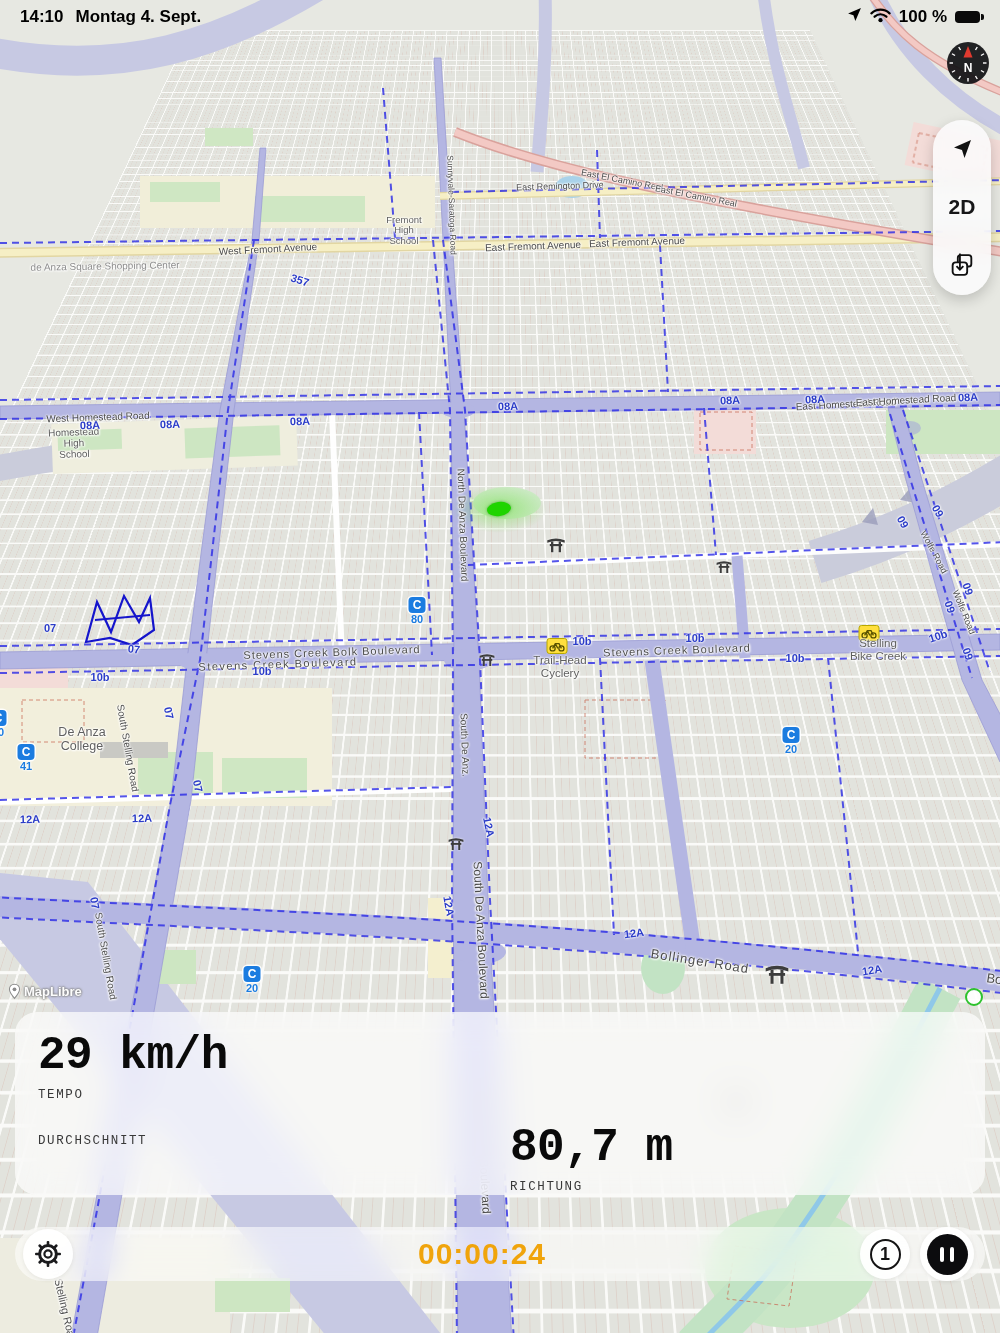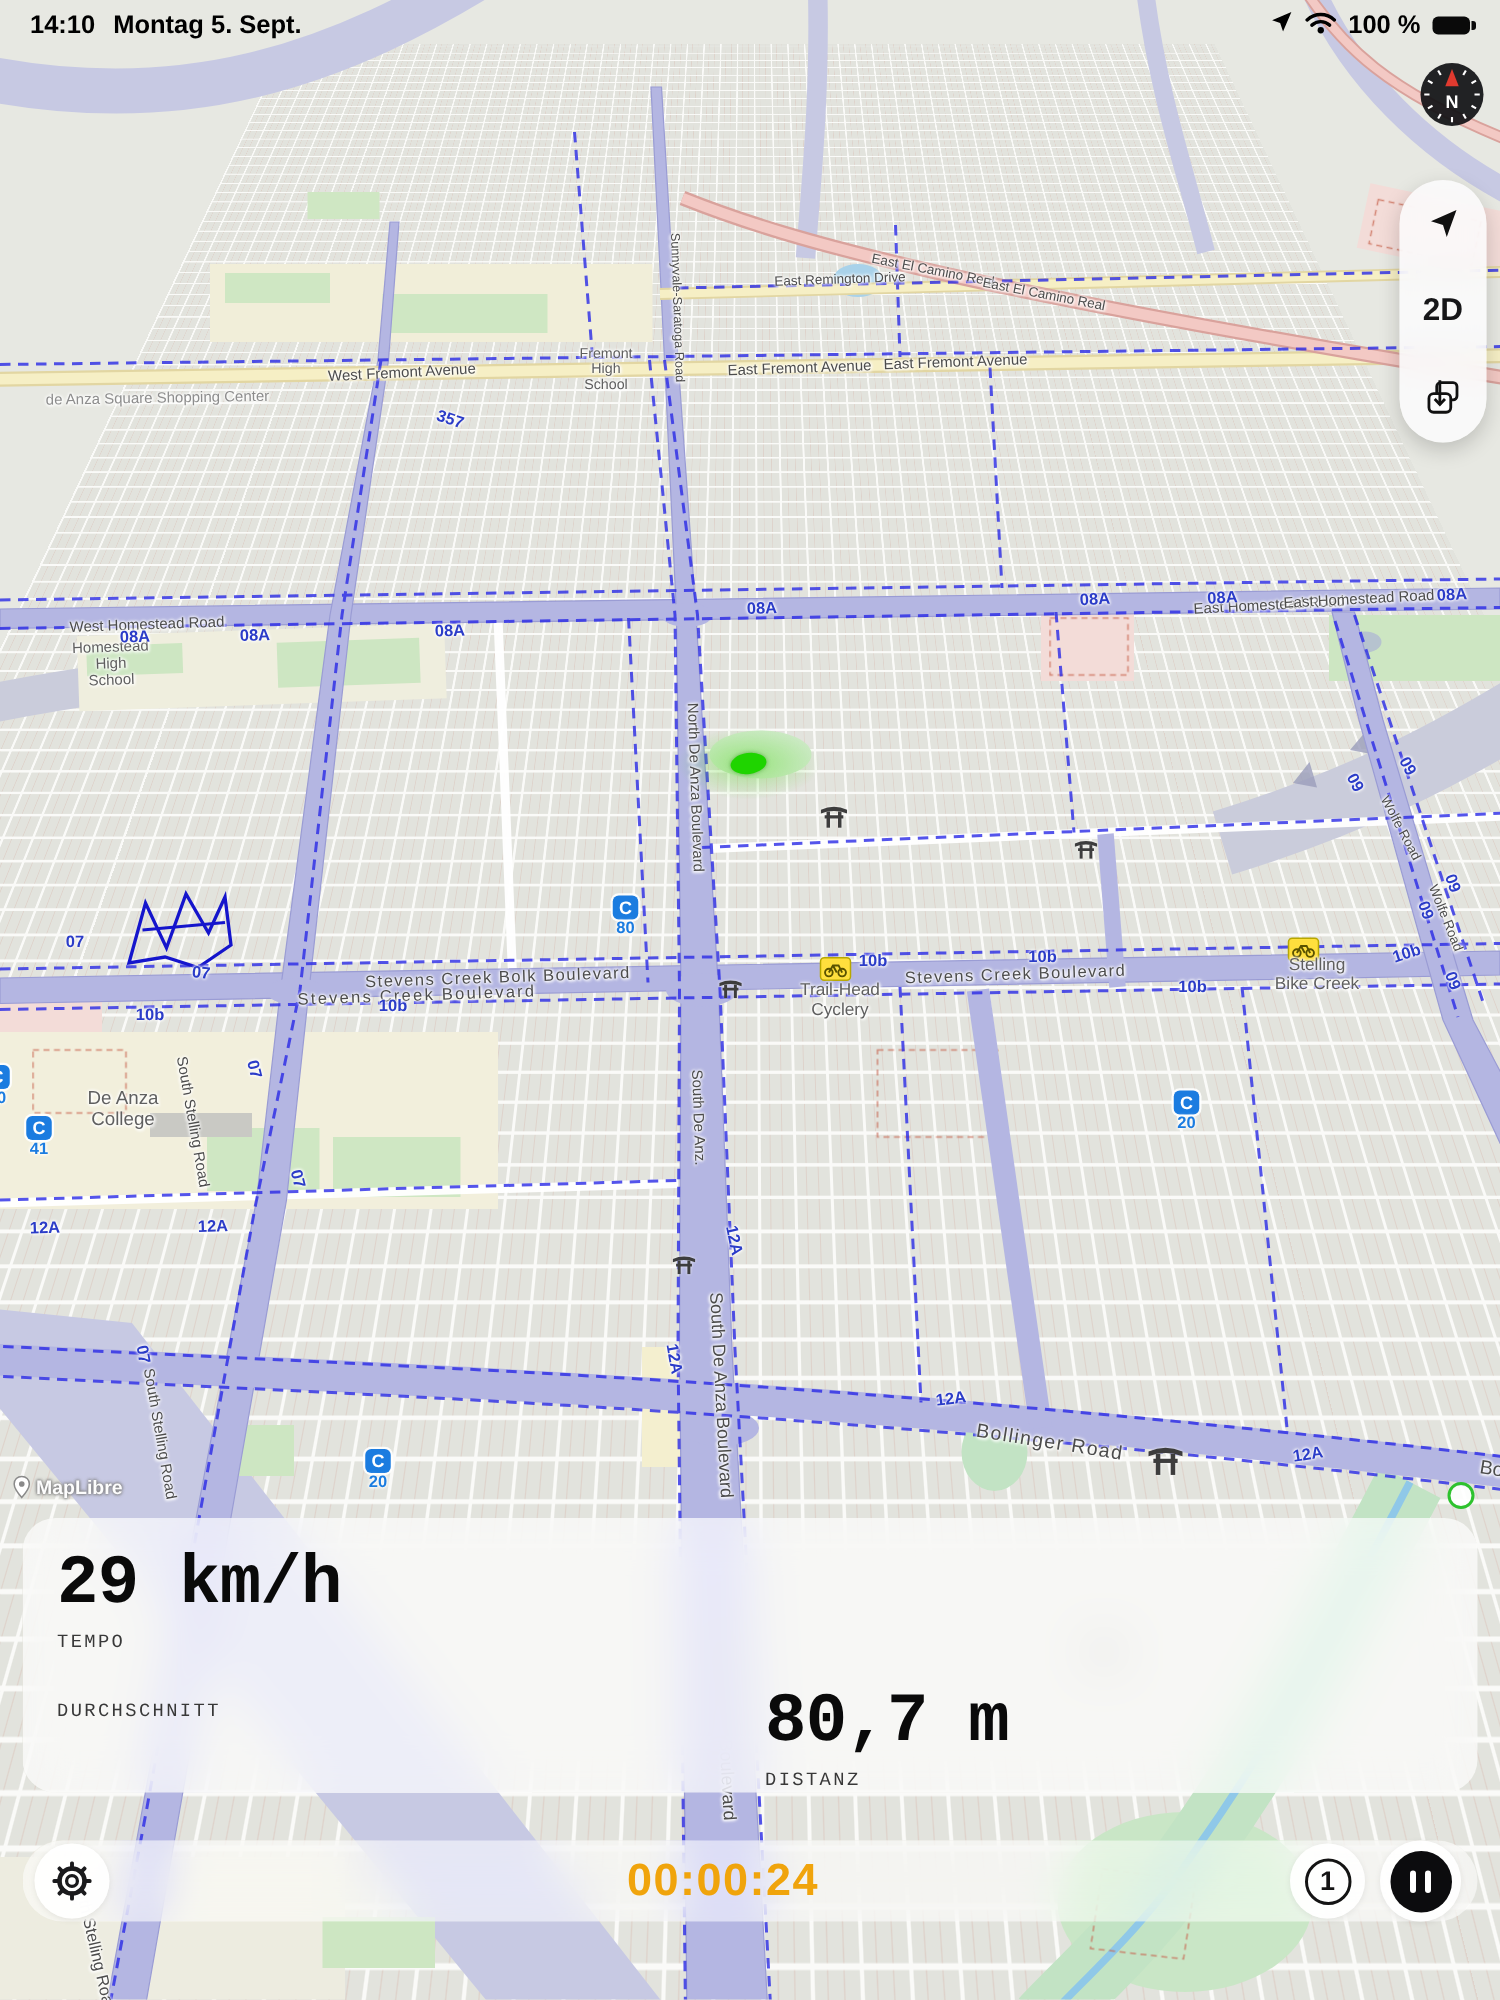--- a/index.html
+++ b/index.html
@@ -299,21 +299,21 @@
         <div class="mlabel" style="left: 452px; top: 205px; font-size: 8.5px; transform: translate(-50%, -50%) rotate(88deg);">Sunnyvale-Saratoga Road</div>
         <div class="mlabel" style="left: 463px; top: 525px; font-size: 10px; transform: translate(-50%, -50%) rotate(88deg);">North De Anza Boulevard</div>
         <div class="mlabel" style="left: 465px; top: 745px; font-size: 10px; transform: translate(-50%, -50%) rotate(88deg);">South De Anz.</div>
         <div class="mlabel" style="left: 481px; top: 930px; font-size: 12px; transform: translate(-50%, -50%) rotate(87deg);">South De Anza Boulevard</div>
         <div class="mlabel" style="left: 483px; top: 1145px; font-size: 12px; transform: translate(-50%, -50%) rotate(87deg);">South De Anza Boulevard</div>
         <div class="mlabel" style="left: 128px; top: 748px; font-size: 10px; transform: translate(-50%, -50%) rotate(80deg);">South Stelling Road</div>
         <div class="mlabel" style="left: 106px; top: 956px; font-size: 10px; transform: translate(-50%, -50%) rotate(80deg);">South Stelling Road</div>
         <div class="mlabel" style="left: 62px; top: 1295px; font-size: 11px; transform: translate(-50%, -50%) rotate(77deg);">South Stelling Road</div>
         <div class="mlabel" style="left: 934px; top: 552px; font-size: 9px; transform: translate(-50%, -50%) rotate(62deg);">Wolfe Road</div>
         <div class="mlabel" style="left: 964px; top: 612px; font-size: 9px; transform: translate(-50%, -50%) rotate(68deg);">Wolfe Road</div>
-        <div class="mlabel marea" style="left: 404px; top: 231px; font-size: 9.5px; transform: translate(-50%, -50%) rotate(0deg); margin-top: 16px;">
+        <div class="mlabel marea" style="left: 404px; top: 231px; font-size: 9.5px; transform: translate(-50%, -50%) rotate(0deg);">
           <div>Fremont</div>
           <div>High</div>
           <div>School</div>
         </div>
         <div class="mlabel marea" style="left: 74px; top: 443px; font-size: 10px; transform: translate(-50%, -50%) rotate(-2deg);">
           <div>Homestead</div>
           <div>High</div>
           <div>School</div>
         </div>
         <div class="mlabel marea" style="left: 82px; top: 740px; font-size: 12.5px; transform: translate(-50%, -50%) rotate(0deg);">
@@ -357,21 +357,21 @@
         <div class="mref" style="left: 968px; top: 589px; transform: translate(-50%, -50%) rotate(70deg);">09</div>
         <div class="mref" style="left: 950px; top: 607px; transform: translate(-50%, -50%) rotate(70deg);">09</div>
         <div class="mref" style="left: 968px; top: 654px; transform: translate(-50%, -50%) rotate(70deg);">09</div>
         <div class="mref" style="left: 300px; top: 280px; transform: translate(-50%, -50%) rotate(18deg);">357</div>
       </div>
   </div>
 
   <div class="statusbar">
     <div class="sb-left">
       <span>14:10</span>
-      <span>Montag 5. Sept.</span>
+      <span>Montag 4. Sept.</span>
     </div>
     <div class="sb-right">
       <span>
         <svg width="15" height="15" viewBox="0 0 14 14">
             <path d="M13,1 L1,6 L6,7.8 L7.8,13 Z" fill="#000"></path>
           </svg>
       </span>
       <span>
         <svg width="21" height="16" viewBox="0 0 22 16">
           <path d="M1.5,6.2 C7,1.2 15,1.2 20.5,6.2" stroke="#000" stroke-width="2.4" fill="none" stroke-linecap="round"></path>
@@ -435,21 +435,21 @@
   <div class="stats-panel" actable="false">
     <div class="stat" style="left:23px;top:21px;">
       <div class="val">29 km/h</div>
       <div class="lab">TEMPO</div>
     </div>
     <div class="stat" style="left:23px;top:113px;">
       <div class="lab">DURCHSCHNITT</div>
     </div>
     <div class="stat" style="left:495px;top:113px;">
       <div class="val">80,7 m</div>
-      <div class="lab">DISTANZ</div>
+      <div class="lab">RICHTUNG</div>
     </div>
   </div>
 
   <div class="bottom-bar">
     <button class="round-btn gear-btn">
       <svg width="30" height="30" viewBox="0 0 30 30">
         <g fill="#1b1b1d">
           <rect x="13.7" y="2" width="2.6" height="6" rx="1"></rect>
           <rect x="13.7" y="2" width="2.6" height="6" rx="1" transform="rotate(45 15 15)"></rect>
           <rect x="13.7" y="2" width="2.6" height="6" rx="1" transform="rotate(90 15 15)"></rect>

